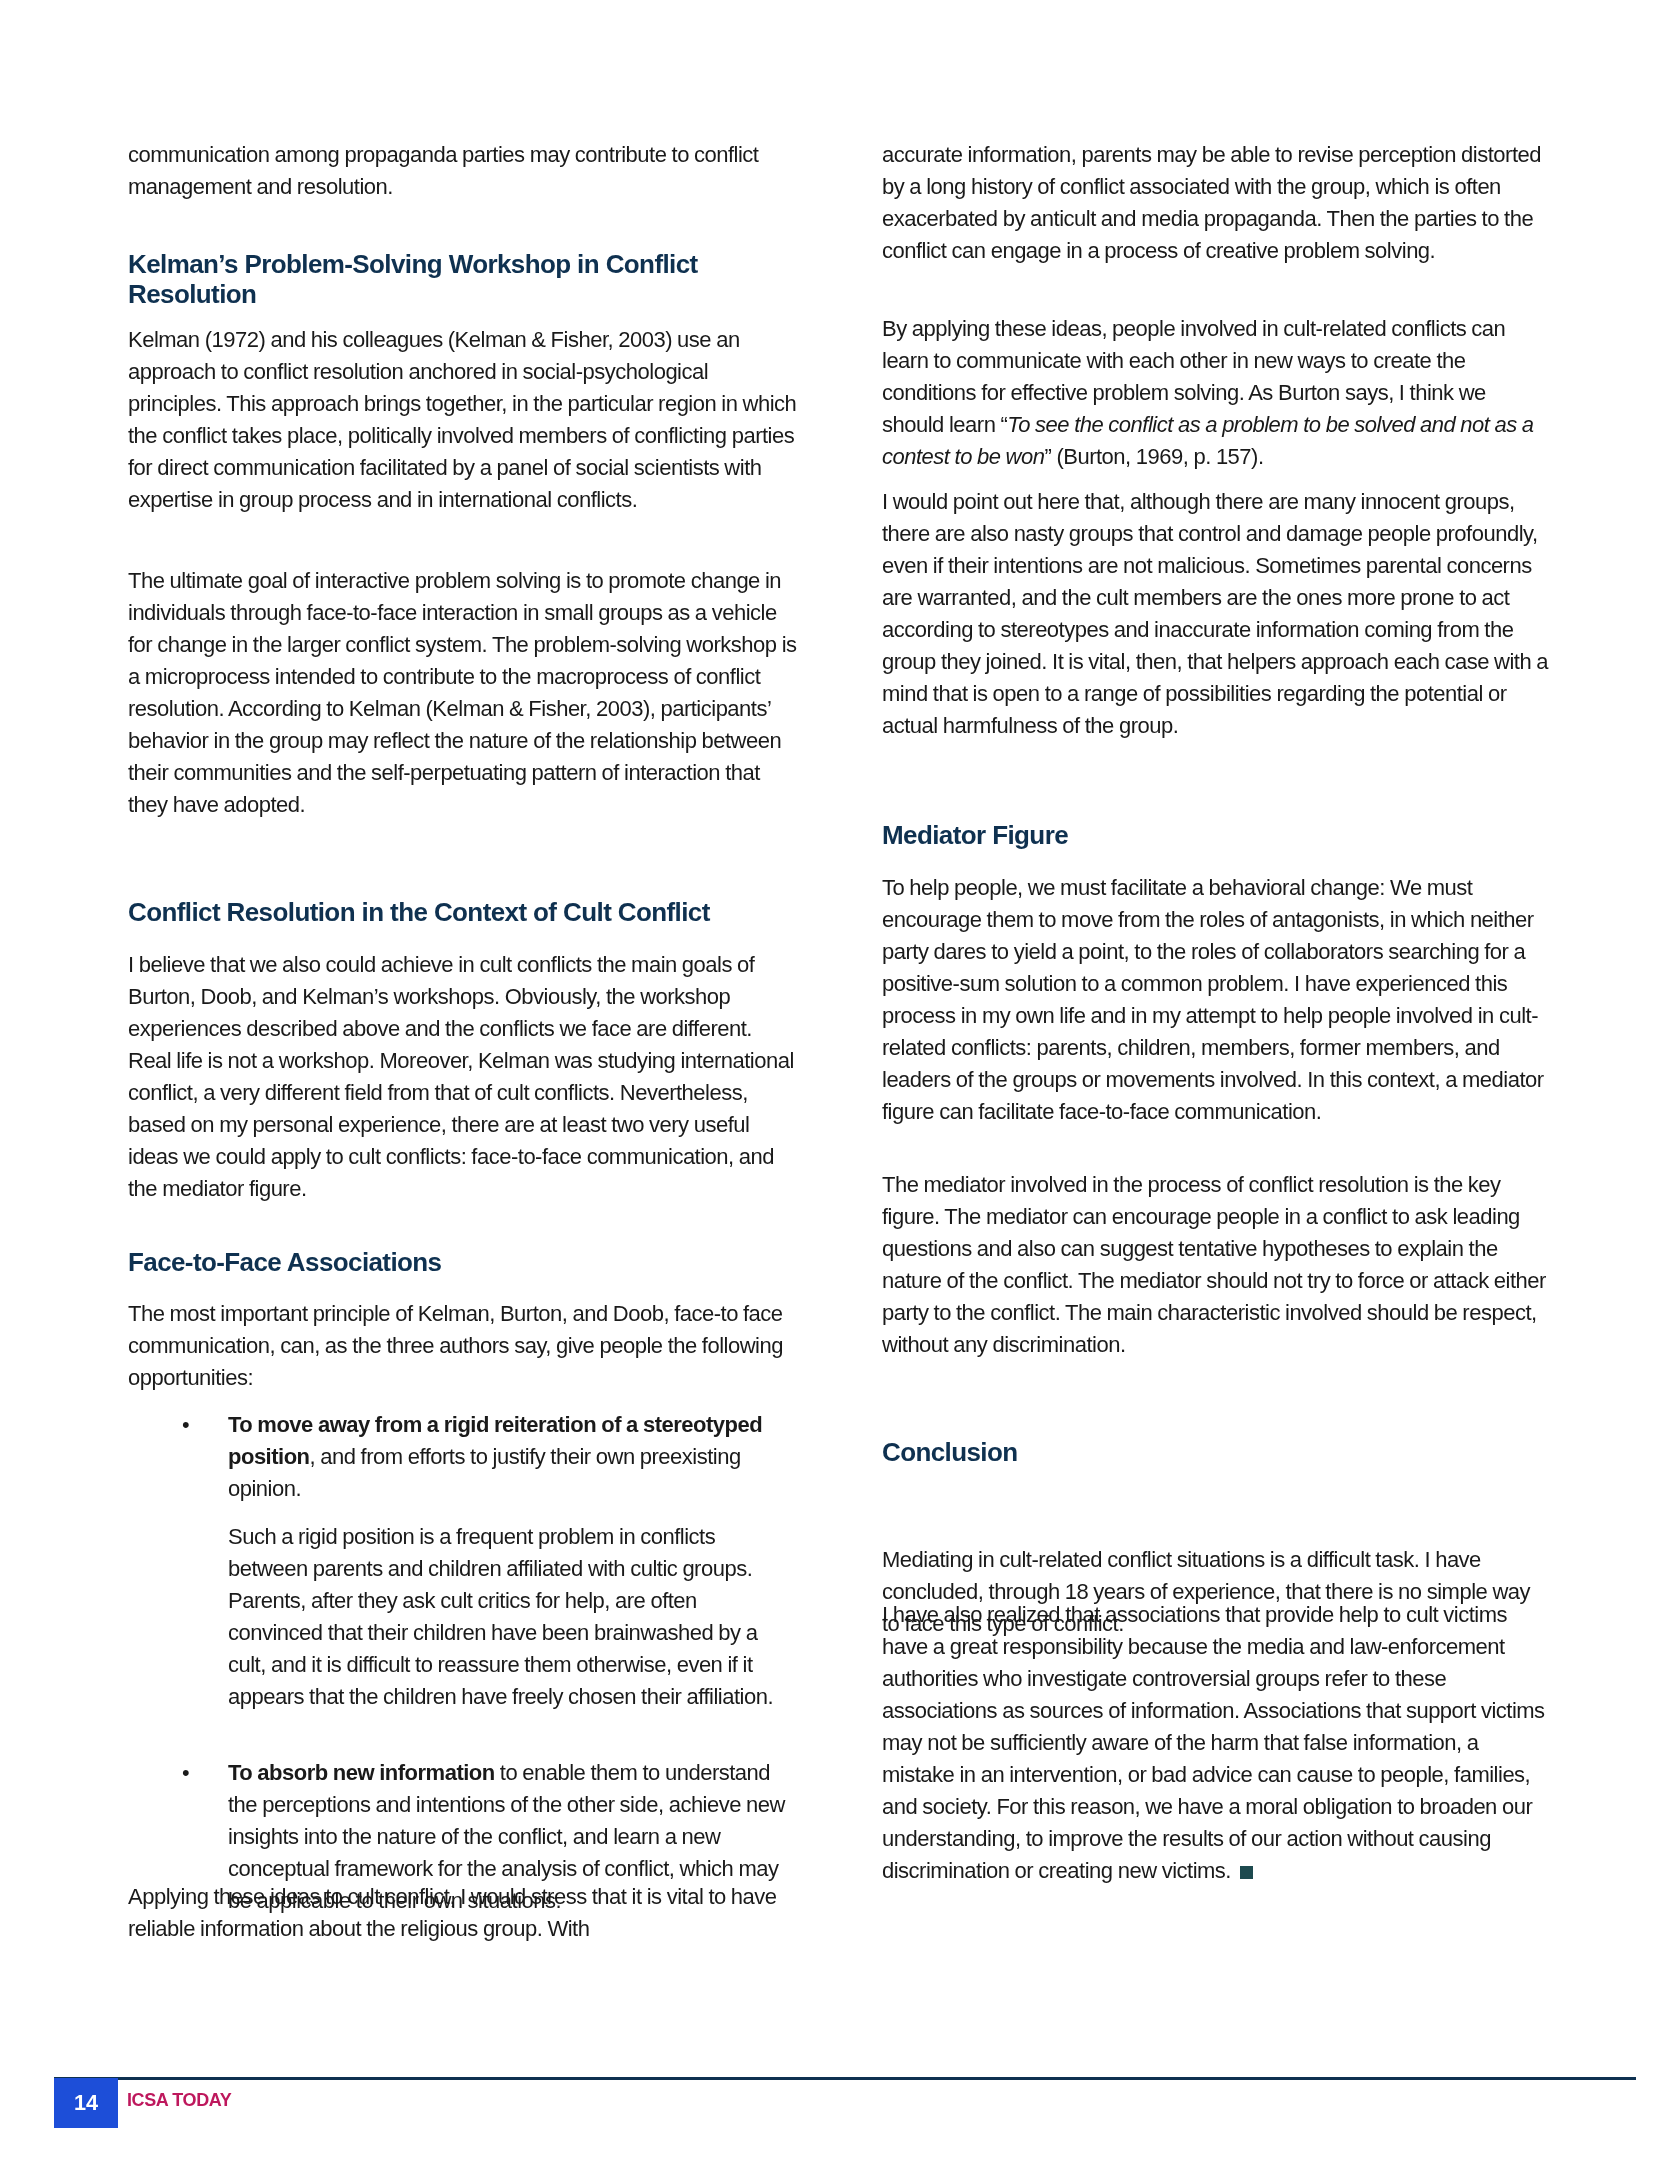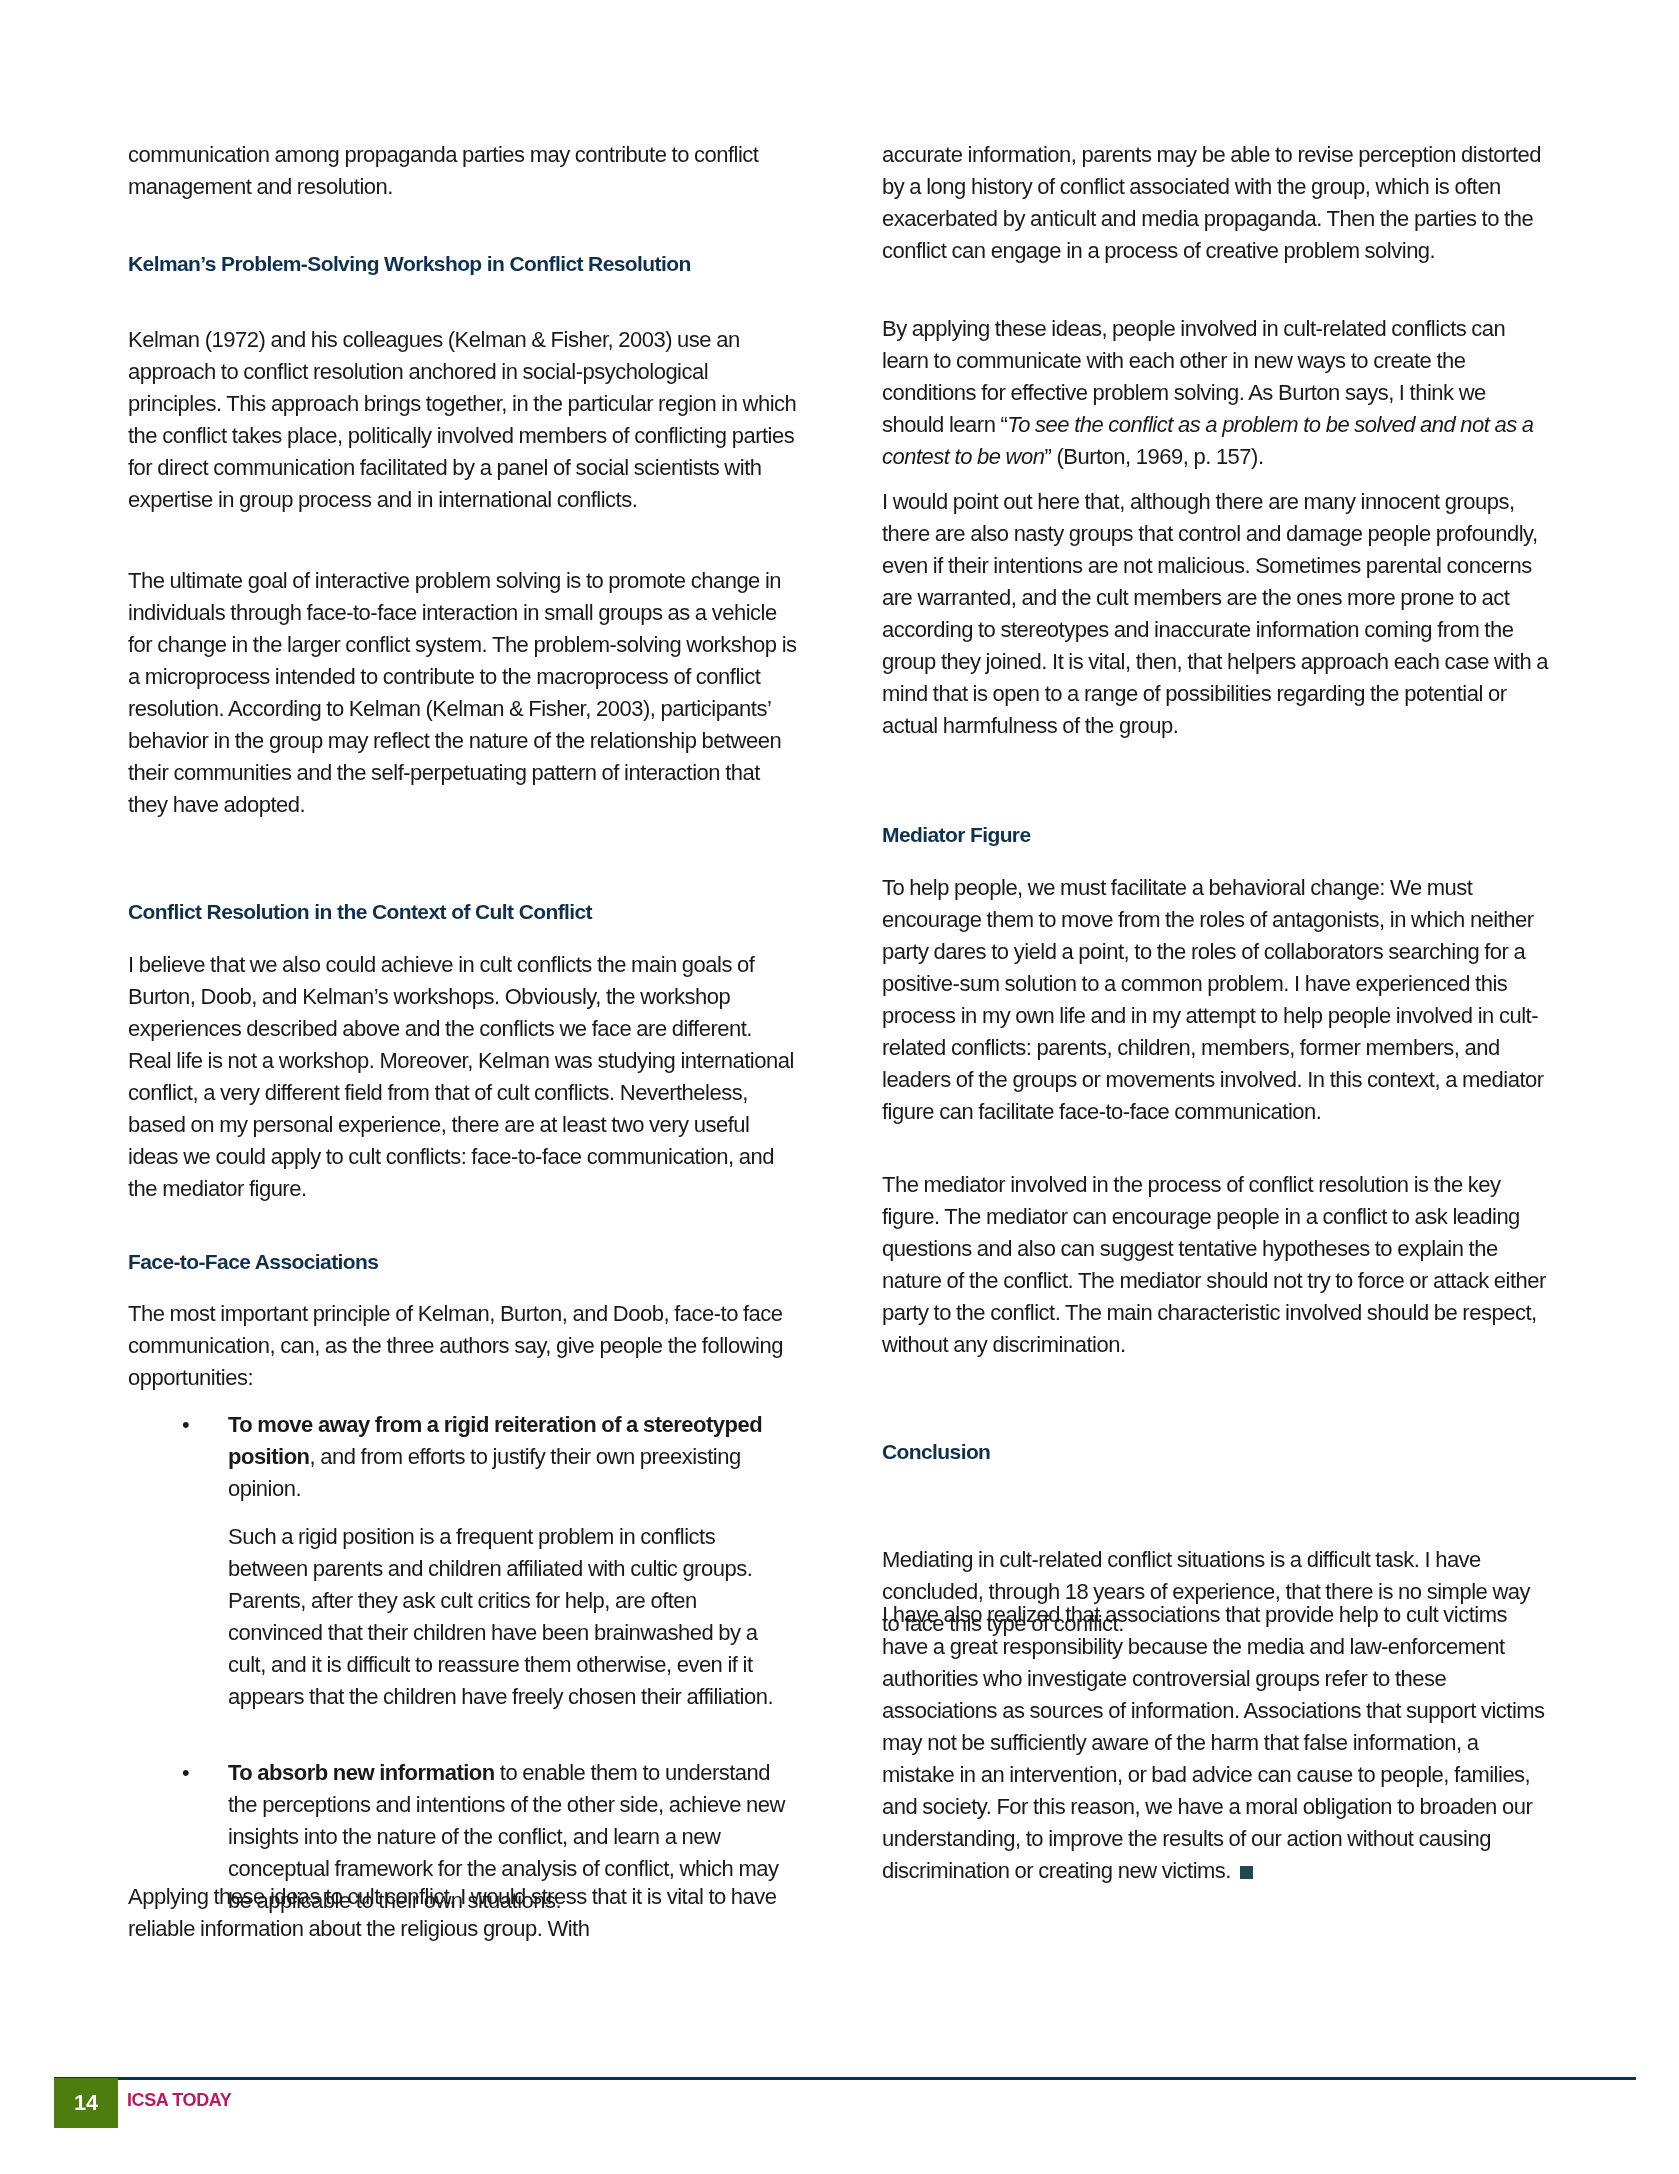--- a/index.html
+++ b/index.html
@@ -1,29 +1,29 @@
 <!DOCTYPE html>
 <html style="font-size:15px"><head>
 <meta charset="utf-8">
 <style>
   html, body { margin:0; padding:0; background:#ffffff; }
   body { width:1680px; height:2174px; position:relative; overflow:hidden;
          font-family:"Liberation Sans", sans-serif; color:#1a1a1a; }
   .blk { position:absolute; }
   .p { font-size:22px; line-height:32px; letter-spacing:-0.5px; word-spacing:-0.5px; margin:0; }
-  .h { font-size:21px; line-height:30px; font-weight:bold; color:#0f3150; letter-spacing:-0.6px; margin:0; }
+  .h { font-size:26px; line-height:30px; font-weight:bold; color:#0f3150; letter-spacing:-0.6px; margin:0; }
   .left { left:128px; width:670px; }
   .right { left:882px; width:670px; }
   .bullet-dot { position:absolute; left:182px; font-size:21.7px; line-height:32px; }
   .indent { left:228px; width:565px; }
   .b { font-weight:bold; }
   .i { font-style:italic; }
   .endmark { display:inline-block; width:13px; height:13px; background:#1d4a4f; margin-left:9.4px; vertical-align:-0.9px; }
   .footer-line { position:absolute; left:54px; top:2077px; width:1582px; height:2.8px; background:#0f3150; }
-  .footer-box { position:absolute; left:54px; top:2078px; width:64px; height:50px; background:#4d7c0f;
+  .footer-box { position:absolute; left:54px; top:2078px; width:64px; height:50px; background:#1d4ed8;
                 color:#ffffff; font-weight:bold; font-size:21.7px; display:flex; align-items:center; justify-content:center; }
   .footer-label { position:absolute; left:127px; top:2090px; font-weight:bold; font-size:18px; letter-spacing:-0.4px; color:#be185d; }
 </style>
 </head>
 <body>
 
 <p class="blk p left" style="top:139px;">communication among propaganda parties may contribute to conflict management and resolution.</p>
 
 <h2 class="blk h left" style="top:249px; width:650px;">Kelman’s Problem-Solving Workshop in Conflict Resolution</h2>
 <p class="blk p left" style="top:324px;">Kelman (1972) and his colleagues (Kelman &amp; Fisher, 2003) use an approach to conflict resolution anchored in social-psychological principles. This approach brings together, in the particular region in which the conflict takes place, politically involved members of conflicting parties for direct communication facilitated by a panel of social scientists with expertise in group process and in international conflicts.</p>

